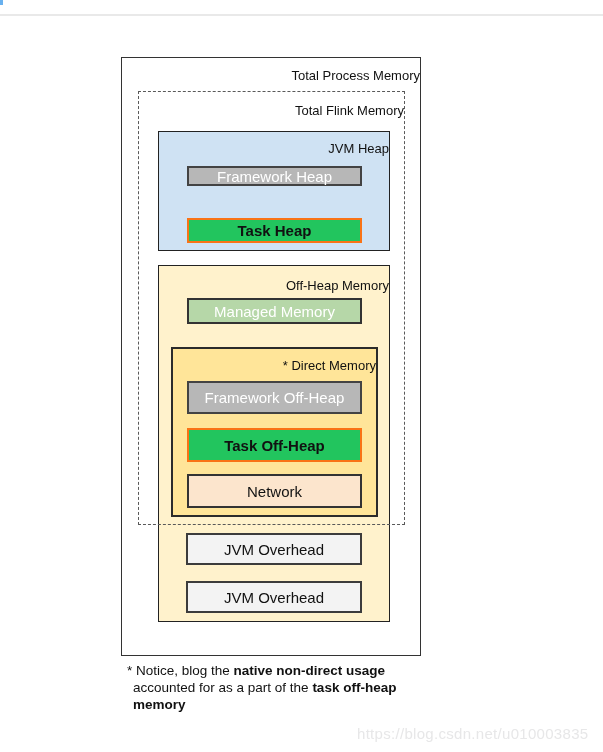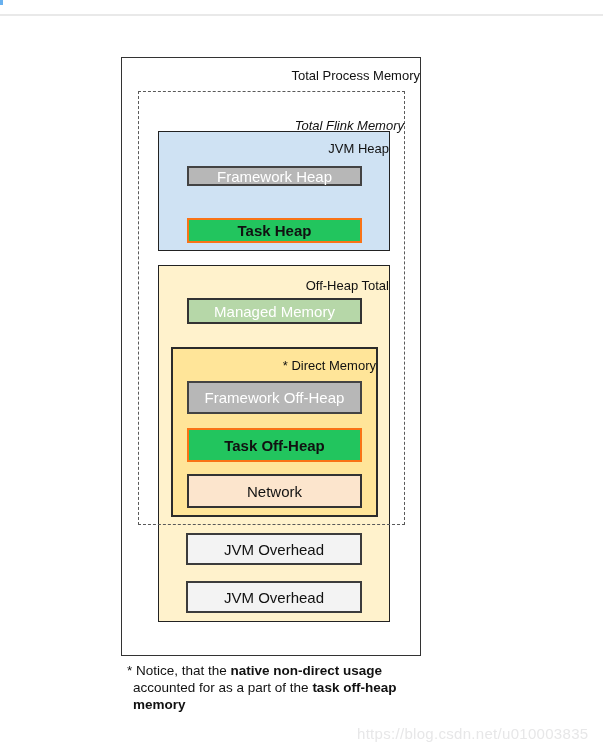--- a/index.html
+++ b/index.html
@@ -69,21 +69,21 @@
 
   <div class="box cell gray-cell" style="left:187px;top:166px;width:175px;height:20px;">
     <span>Framework Heap</span>
   </div>
 
   <div class="box cell green-light-cell" style="left:187px;top:218px;width:175px;height:25px;">
     <span>Task Heap</span>
   </div>
 
   <div class="box yellow-light-box" style="left:158px;top:265px;width:232px;height:357px;">
-    <span class="container-label" style="margin-top:11px;">Off-Heap Total</span>
+    <span class="container-label" style="margin-top:11px;">Off-Heap Memory</span>
   </div>
 
   <div class="box cell green-cell" style="left:187px;top:298px;width:175px;height:26px;">
     <span>Managed Memory</span>
   </div>
 
   <div class="box yellow-box" style="left:171px;top:347px;width:207px;height:170px;">
     <span class="container-label" style="margin-top:8px;">* Direct Memory</span>
   </div>
 
@@ -101,24 +101,24 @@
 
   <div class="box cell graylight-cell" style="left:186px;top:533px;width:176px;height:32px;">
     <span>JVM Overhead</span>
   </div>
 
   <div class="box cell graylight-cell" style="left:186px;top:581px;width:176px;height:32px;">
     <span>JVM Overhead</span>
   </div>
 
   <div class="box dashed-box" style="left:138px;top:91px;width:267px;height:434px;">
-    <span class="container-label" style="margin-top:25px;font-style:italic;">Total Flink Memory</span>
+    <span class="container-label" style="margin-top:10px;">Total Flink Memory</span>
   </div>
 
   <div class="abs footnote">
-    <div><span>* Notice, that the </span><b>native non-direct usage</b></div>
+    <div><span>* Notice, blog the </span><b>native non-direct usage</b></div>
     <div class="cont"><span>accounted for as a part of the </span><b>task off-heap</b></div>
     <div class="cont"><b>memory</b></div>
   </div>
 
   <div class="abs watermark">https://blog.csdn.net/u010003835</div>
 
 </div>
 
 </body></html>

